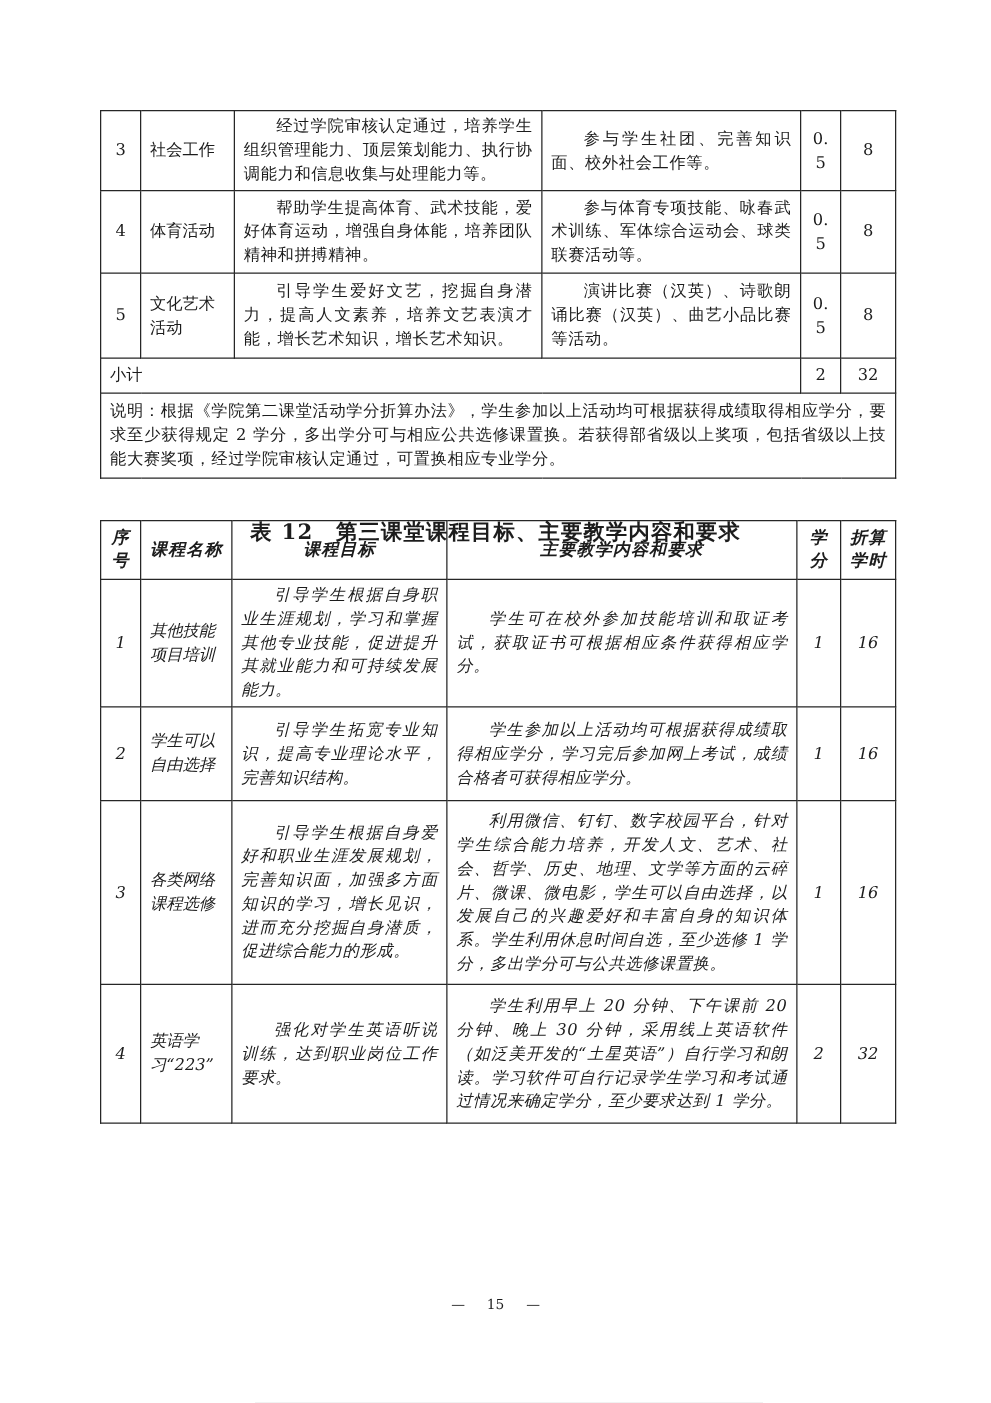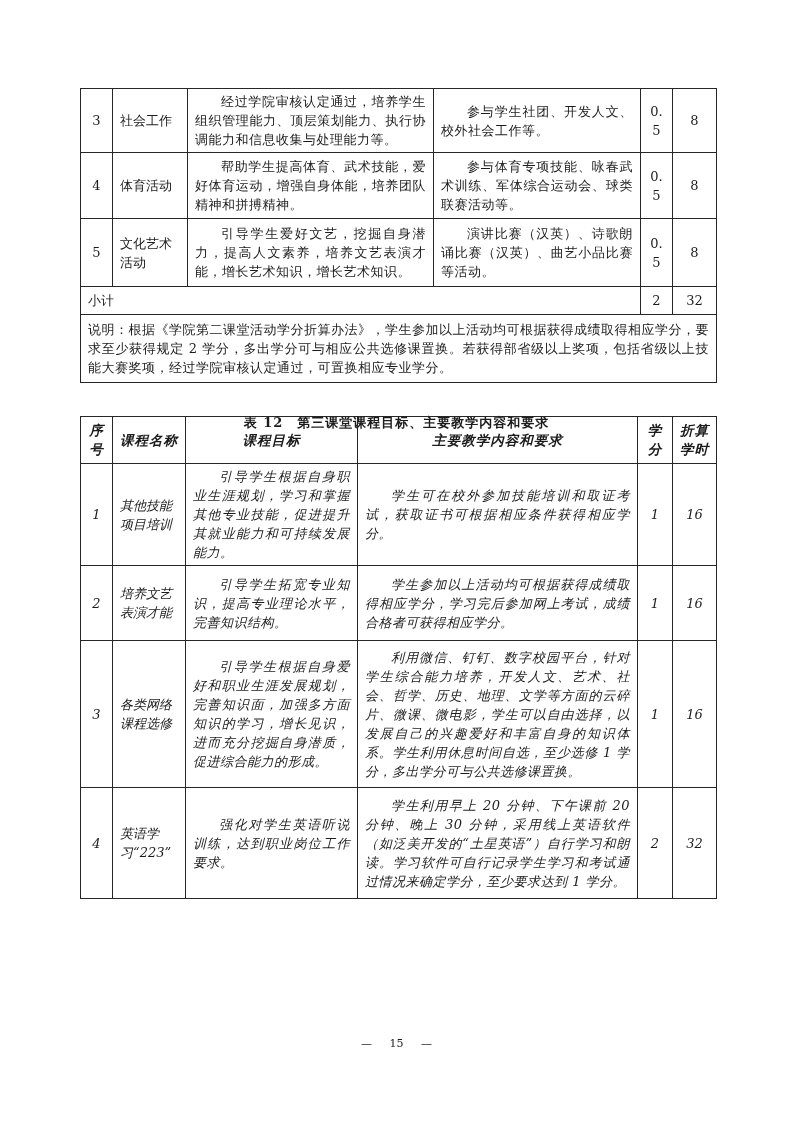--- a/index.html
+++ b/index.html
@@ -27,21 +27,21 @@
     word-break:break-all;
   }
   td.c{padding:3px 2px;}
   td.num{font-size:14px;text-align:center;}
   td.para{text-align:justify;text-indent:2em;letter-spacing:0.5px;}
   td.note-cell{text-align:justify;text-indent:0;letter-spacing:0.5px;line-height:21px;padding:4px 8px;}
   #tbl1{position:absolute;top:88px;left:80px;}
   #tbl2{position:absolute;top:416px;left:80px;font-style:italic;}
   #tbl2-caption{
     position:absolute;top:414px;left:0;width:793px;
-    text-align:center;font-weight:bold;font-size:13px;
+    text-align:center;font-weight:bold;font-size:17px;
     letter-spacing:1px;
   }
   #tbl2 td.hdr{
     font-weight:bold;font-size:13.5px;text-align:center;
     letter-spacing:1px;padding:3px 3px;
   }
   #page-footer{
     position:absolute;top:1037px;left:0;width:793px;
     text-align:center;font-size:11px;word-spacing:14px;
   }
@@ -58,21 +58,21 @@
         <col style="width:246px">
       <col style="width:207px">
         <col style="width:32px">
         <col style="width:44px">
     </colgroup>
     <tbody>
       <tr style="height:64px">
         <td class="num">3</td>
         <td class="c">社会工作</td>
         <td class="para">经过学院审核认定通过，培养学生组织管理能力、顶层策划能力、执行协调能力和信息收集与处理能力等。</td>
-        <td class="para">参与学生社团、开发人文、校外社会工作等。</td>
+        <td class="para">参与学生社团、完善知识面、校外社会工作等。</td>
         <td class="num">0.5</td>
         <td class="num">8</td>
       </tr>
       <tr style="height:66px">
         <td class="num">4</td>
         <td class="c">体育活动</td>
         <td class="para">帮助学生提高体育、武术技能，爱好体育运动，增强自身体能，培养团队精神和拼搏精神。</td>
         <td class="para">参与体育专项技能、咏春武术训练、军体综合运动会、球类联赛活动等。</td>
         <td class="num">0.5</td>
         <td class="num">8</td>
@@ -119,21 +119,21 @@
       <tr style="height:101px">
         <td class="num">1</td>
         <td class="c">其他技能项目培训</td>
         <td class="para">引导学生根据自身职业生涯规划，学习和掌握其他专业技能，促进提升其就业能力和可持续发展能力。</td>
         <td class="para">学生可在校外参加技能培训和取证考试，获取证书可根据相应条件获得相应学分。</td>
         <td class="num">1</td>
         <td class="num">16</td>
       </tr>
       <tr style="height:75px">
         <td class="num">2</td>
-        <td class="c">培养文艺表演才能</td>
+        <td class="c">学生可以自由选择</td>
         <td class="para">引导学生拓宽专业知识，提高专业理论水平，完善知识结构。</td>
         <td class="para">学生参加以上活动均可根据获得成绩取得相应学分，学习完后参加网上考试，成绩合格者可获得相应学分。</td>
         <td class="num">1</td>
         <td class="num">16</td>
       </tr>
       <tr style="height:147px">
         <td class="num">3</td>
         <td class="c">各类网络课程选修</td>
         <td class="para">引导学生根据自身爱好和职业生涯发展规划，完善知识面，加强多方面知识的学习，增长见识，进而充分挖掘自身潜质，促进综合能力的形成。</td>
         <td class="para">利用微信、钉钉、数字校园平台，针对学生综合能力培养，开发人文、艺术、社会、哲学、历史、地理、文学等方面的云碎片、微课、微电影，学生可以自由选择，以发展自己的兴趣爱好和丰富自身的知识体系。学生利用休息时间自选，至少选修 1 学分，多出学分可与公共选修课置换。</td>

